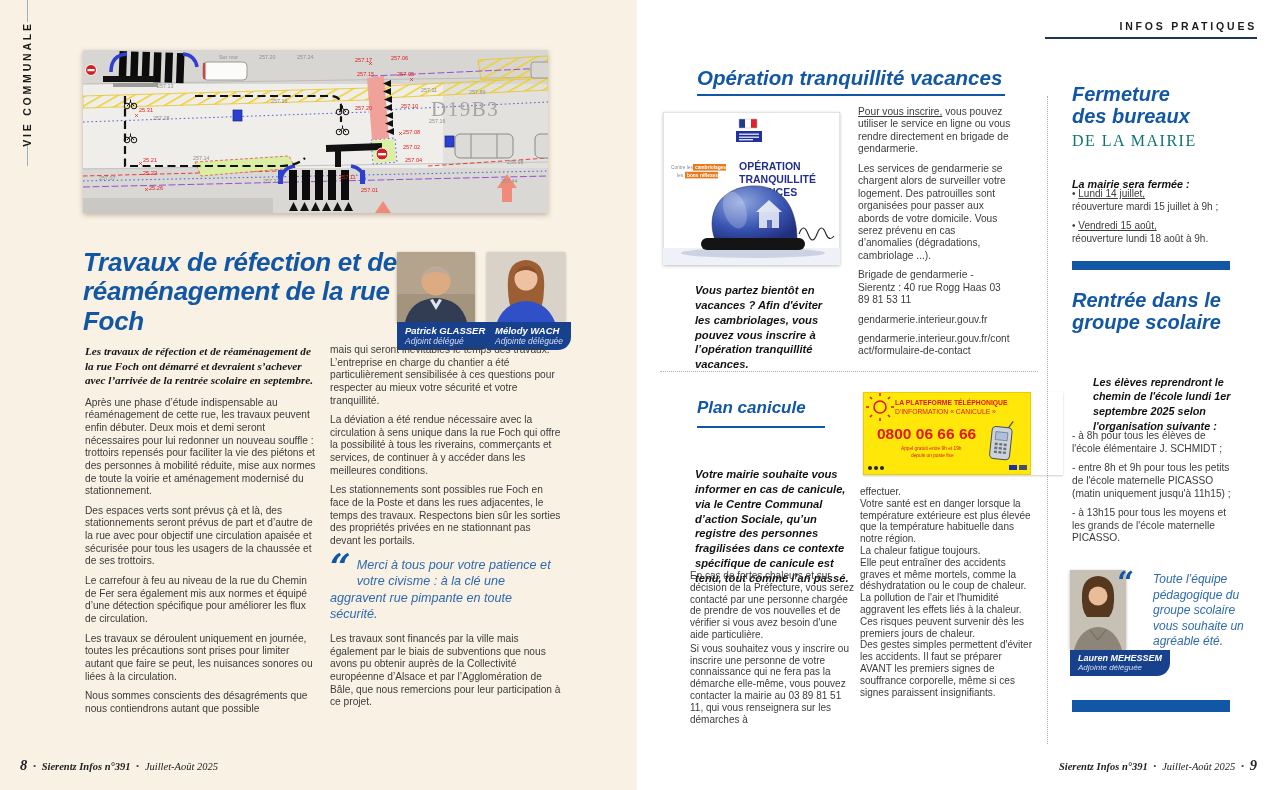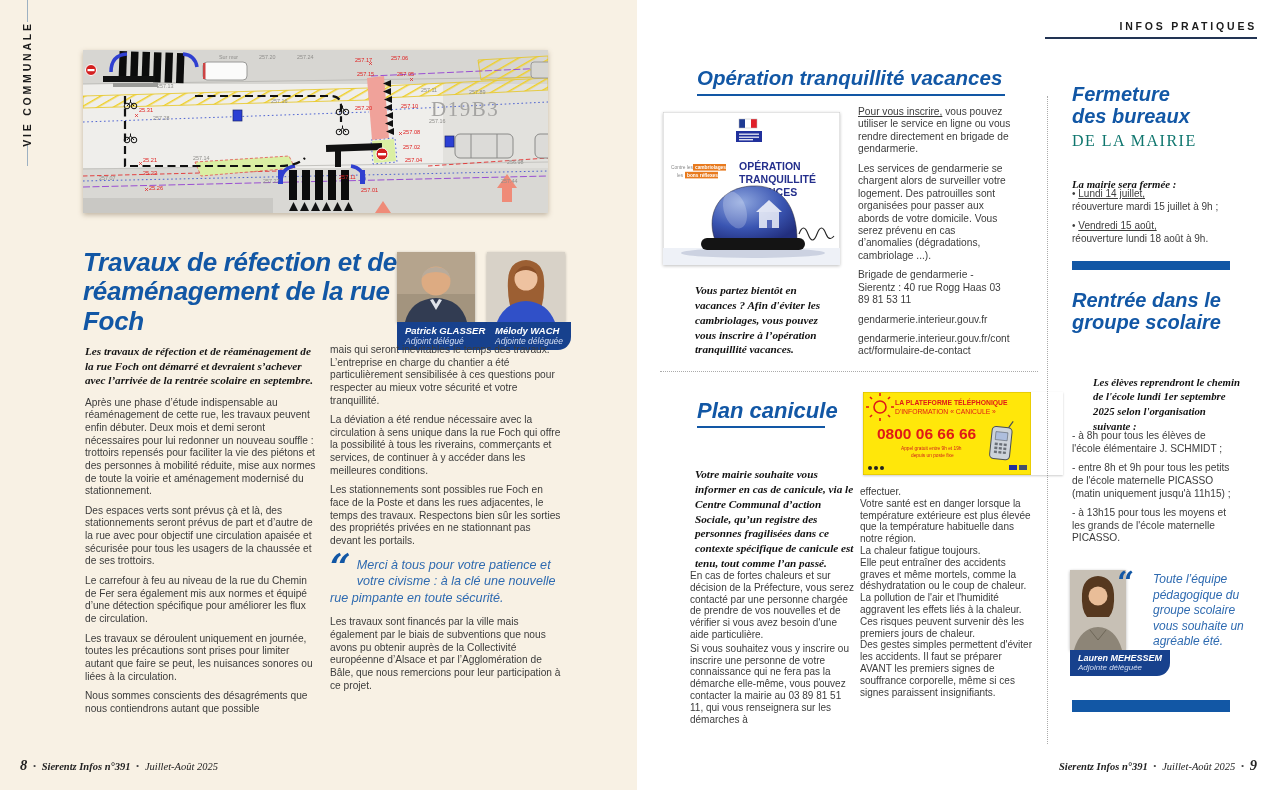--- a/index.html
+++ b/index.html
@@ -39,30 +39,30 @@
   .foot .date{font-style:italic;}
   .foot .sep{margin:0 3px;font-size:9px;vertical-align:1px;color:#444;}
   .foot-left{left:20px;} .foot-right{right:18px;text-align:right;}
 
   
   .rp-header{position:absolute;left:408px;top:20px;width:212px;text-align:right;
     font-size:10.5px;font-weight:bold;letter-spacing:2.8px;color:#1c1c1c;
     padding-bottom:5px;border-bottom:2px solid #223453;}
   .sec-title{position:absolute;margin:0;font-weight:bold;font-style:italic;color:#1257a5;}
   .t-a{left:60px;top:66px;font-size:20.5px;}
-  .t-b{left:60px;top:398px;font-size:22px;}
+  .t-b{left:60px;top:398px;font-size:17px;}
   .t-c{left:435px;top:84px;font-size:20px;line-height:1.08;width:170px;}
   .t-d{left:435px;top:290px;font-size:20px;line-height:1.08;width:150px;}
   .rule{position:absolute;height:2px;background:#1257a5;}
   .bar{position:absolute;background:#1257a5;}
   .div-dot-v{position:absolute;left:410px;top:96px;height:648px;width:0;border-left:1px dotted #ababab;}
   .div-dot-h{position:absolute;left:23px;top:371px;width:378px;height:0;border-top:1px dotted #ababab;}
 
   .poster{position:absolute;left:26px;top:112px;width:177px;height:153px;box-shadow:0 1px 3px rgba(0,0,0,.25);}
-  .lead-serif{position:absolute;font-family:Liberation Serif, serif;font-weight:bold;font-style:italic;color:#111;}
+  .lead-serif{position:absolute;font-family:Liberation Sans, sans-serif;font-weight:bold;font-style:italic;color:#111;}
   .lead-a{left:58px;top:272px;width:145px;font-size:11.2px;line-height:1.32;}
   .lead-b{left:58px;top:456px;width:160px;font-size:11.2px;line-height:1.32;}
   .lead-c{left:435px;top:167px;font-size:10.8px;}
   .lead-d{left:435px;top:364px;width:152px;font-size:10.8px;line-height:1.36;margin-left:21px;}
 
   .txtcol{position:absolute;color:#3c3c3c;}
   .txtcol p{margin:0 0 7px;}
   .gend{left:221px;top:106px;width:153px;font-size:10.2px;line-height:1.22;overflow-wrap:break-word;}
   .can1{left:53px;top:570px;width:165px;font-size:10px;line-height:1.18;}
   .can1 p{margin:0 0 2px;}
@@ -320,21 +320,21 @@
     </div>
 
     <div class="col" style="left:330px">
       <div>
           <p>mais qui seront inévitables le temps des travaux. L’entreprise en charge du chantier a été particulièrement sensibilisée à ces questions pour respecter au mieux votre sécurité et votre tranquillité.</p>
           <p>La déviation a été rendue nécessaire avec la circulation à sens unique dans la rue Foch qui offre la possibilité à tous les riverains, commerçants et services, de continuer à y accéder dans les meilleures conditions.</p>
           <p>Les stationnements sont possibles rue Foch en face de la Poste et dans les rues adjacentes, le temps des travaux. Respectons bien sûr les sorties des propriétés privées en ne stationnant pas devant les portails.</p>
         </div>
       <div class="pull-quote">
         <span class="qmark">“</span>
-        <span class="qtext">Merci à tous pour votre patience et votre civisme : à la clé une nouvelle rue pimpante en toute sécurité.</span>
+        <span class="qtext">Merci à tous pour votre patience et votre civisme : à la clé une aggravent rue pimpante en toute sécurité.</span>
       </div>
       <p class="bodyp">Les travaux sont financés par la ville mais également par le biais de subventions que nous avons pu obtenir auprès de la Collectivité européenne d’Alsace et par l’Agglomération de Bâle, que nous remercions pour leur participation à ce projet.</p>
     </div>
 
     <footer class="foot foot-left">
       <span class="pageno">8</span>
       <span class="sep">•</span>
       <span class="mag">Sierentz Infos n°391</span>
       <span class="sep">•</span>
       <span class="date">Juillet-Août 2025</span>

